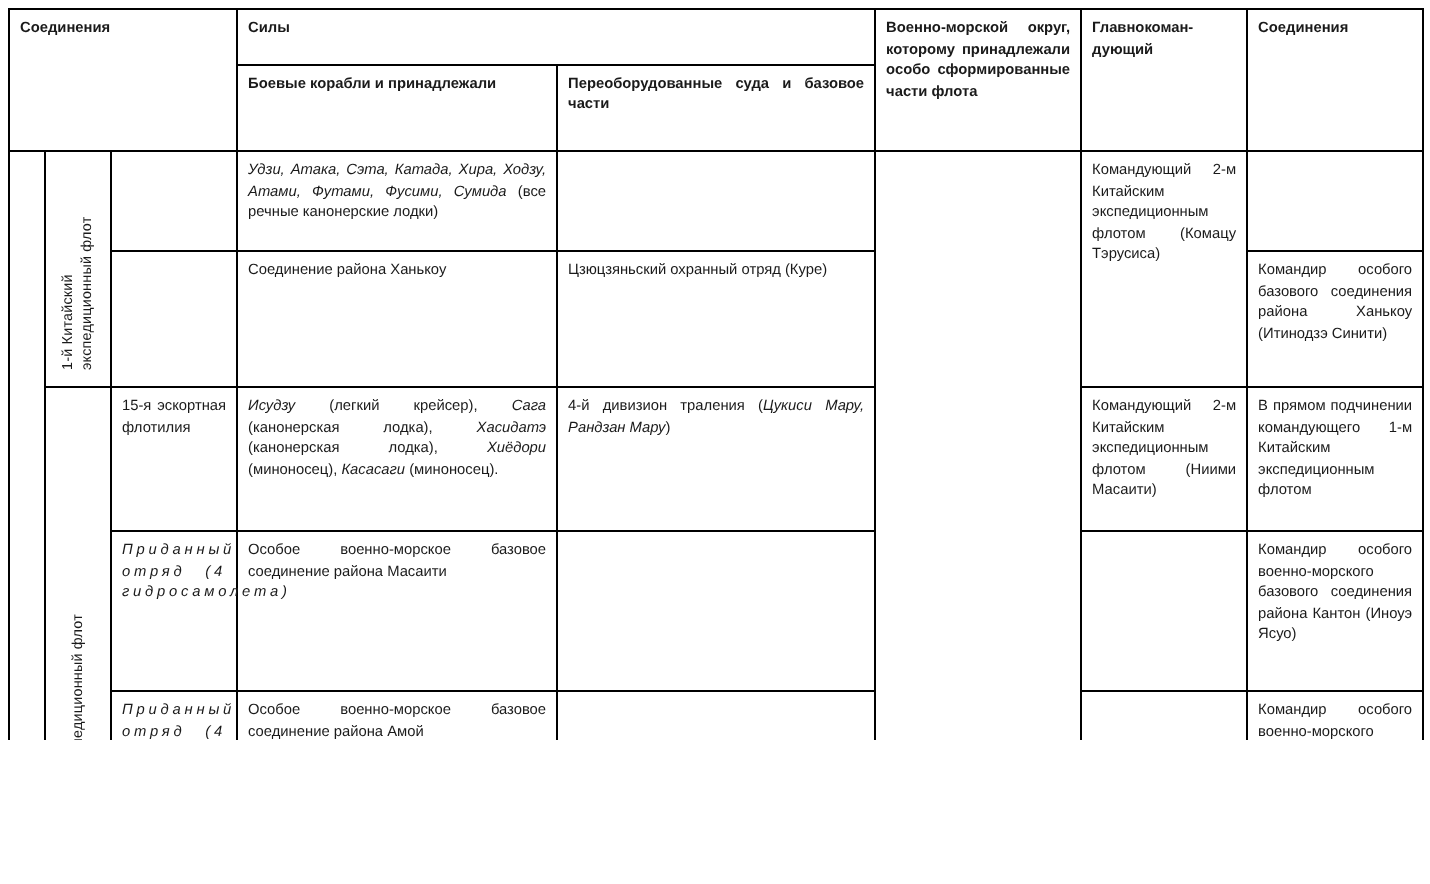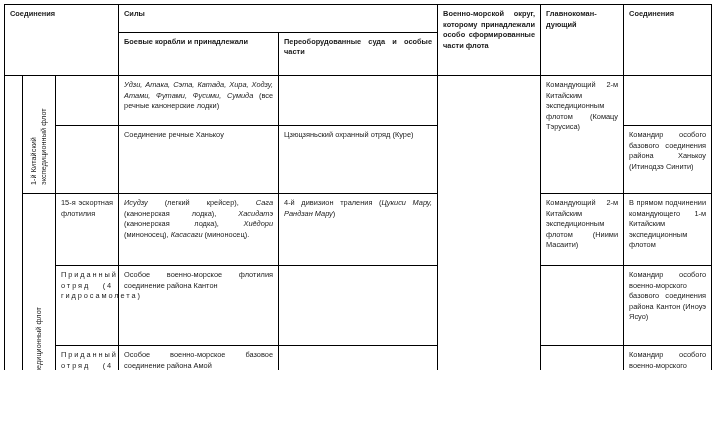--- a/index.html
+++ b/index.html
@@ -65,21 +65,21 @@
   .rot.two{white-space:normal;}
   .vwrap{
     height:100%;
     display:flex;
     align-items:flex-end;
     justify-content:center;
   }
   .vwrap.topal{align-items:flex-start;}
 
   .it{font-style:italic;}
-  .spread{letter-spacing:1.9px;}
+  .spread{letter-spacing:1.9px;font-style:italic;}
 </style>
 </head>
 <body>
 
 <div id="sheet">
   <table class="tbl">
     <colgroup>
       <col style="width:18px">
       <col style="width:33px">
       <col style="width:63px">
@@ -96,21 +96,21 @@
         <td class="hd" colspan="2">Силы</td>
         <td class="hd just" rowspan="2">
             <span>Военно-морской округ, которому принадлежали особо сформированные части флота</span>
           </td>
         <td class="hd" rowspan="2">Главнокоман-дующий</td>
         <td class="hd" rowspan="2">Соединения</td>
       </tr>
 
       <tr>
         <td class="hd">Боевые корабли и принадлежали</td>
-        <td class="hd">Переоборудованные суда и особые части</td>
+        <td class="hd">Переоборудованные суда и базовое части</td>
       </tr>
 
       <tr style="height:50px">
         <td class="vert" rowspan="5">
           <div class="vwrap">
             <span class="rot">Китайский флот</span>
           </div>
         </td>
         <td class="vert" rowspan="2">
           <div class="vwrap topal" style="height:100%;">
@@ -120,41 +120,41 @@
         <td></td>
         <td><span class="it">Удзи, Атака, Сэта, Катада, Хира, Ходзу, Атами, Футами, Фусими, Сумида</span><span> (все речные канонерские лодки)</span></td>
         <td></td>
         <td rowspan="5"></td>
         <td rowspan="2">Командующий 2-м Китайским экспедиционным флотом (Комацу Тэрусиса)</td>
         <td></td>
       </tr>
 
       <tr style="height:68px">
         <td></td>
-        <td>Соединение речные Ханькоу</td>
+        <td>Соединение района Ханькоу</td>
         <td>Цзюцзяньский охранный отряд (Куре)</td>
         <td>Командир особого базового соединения района Ханькоу (Итинодзэ Синити)</td>
       </tr>
 
       <tr style="height:72px">
         <td class="vert" rowspan="3">
           <div class="vwrap">
             <span class="rot">2-й Китайский экспедиционный флот</span>
           </div>
         </td>
         <td>15-я эскортная флотилия</td>
         <td><span><span class="it">Исудзу</span><span> (легкий крейсер), </span><span class="it">Сага</span><span> (канонерская лодка), </span><span class="it">Хасидатэ</span><span> (канонерская лодка), </span><span class="it">Хиёдори</span><span> (миноносец), </span><span class="it">Касасаги</span><span> (миноносец).</span></span></td>
         <td><span><span>4-й дивизион траления (</span><span class="it">Цукиси Мару, Рандзан Мару</span><span>)</span></span></td>
         <td>Командующий 2-м Китайским экспедиционным флотом (Ниими Масаити)</td>
         <td>В прямом подчинении командующего 1-м Китайским экспедиционным флотом</td>
       </tr>
 
       <tr style="height:80px">
         <td><span class="spread">Приданный отряд (4 гидросамолета)</span></td>
-        <td>Особое военно-морское флотилия соединение района Кантон</td>
+        <td>Особое военно-морское базовое соединение района Масаити</td>
         <td></td>
         <td></td>
         <td>Командир особого военно-морского базового соединения района Кантон (Иноуэ Ясуо)</td>
       </tr>
 
       <tr style="height:92px">
         <td><span class="spread">Приданный отряд (4 гидросамолета)</span></td>
         <td>Особое военно-морское базовое соединение района Амой</td>
         <td></td>
         <td></td>

